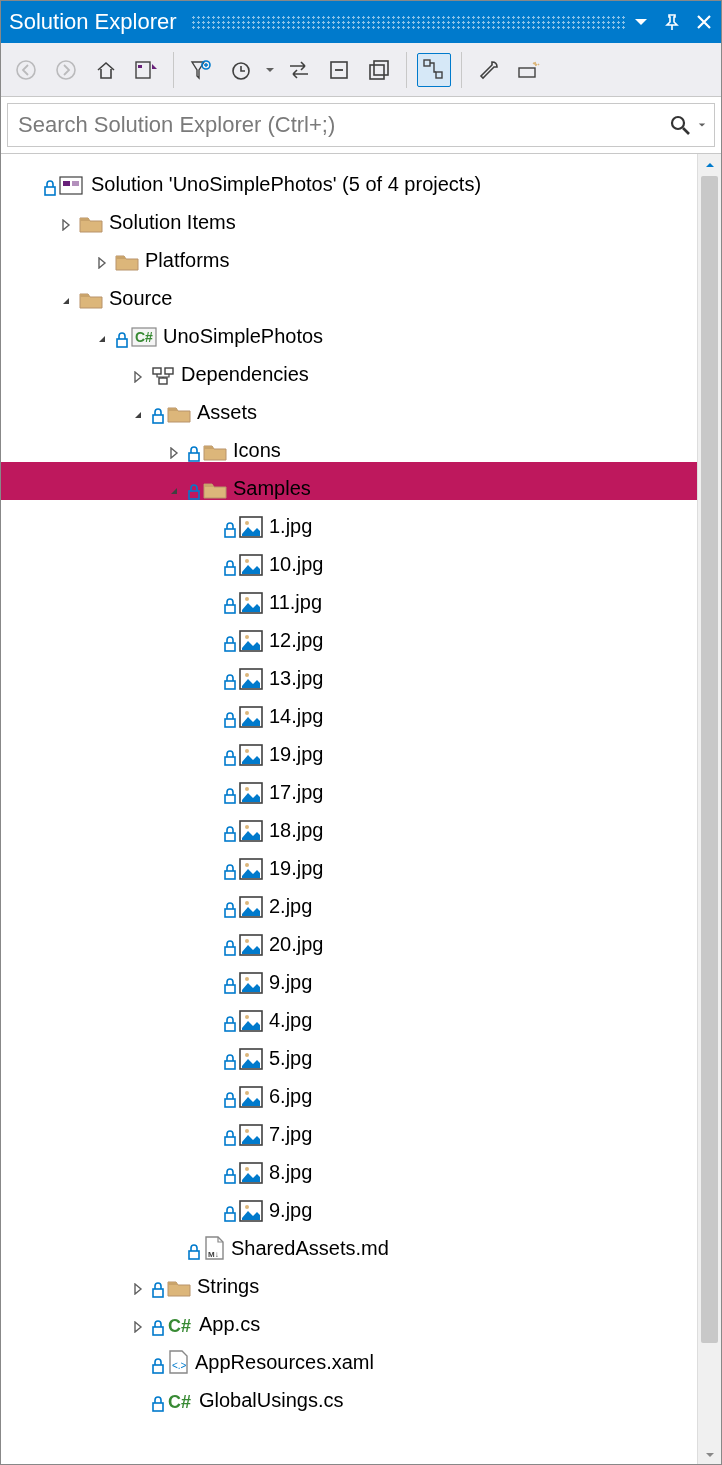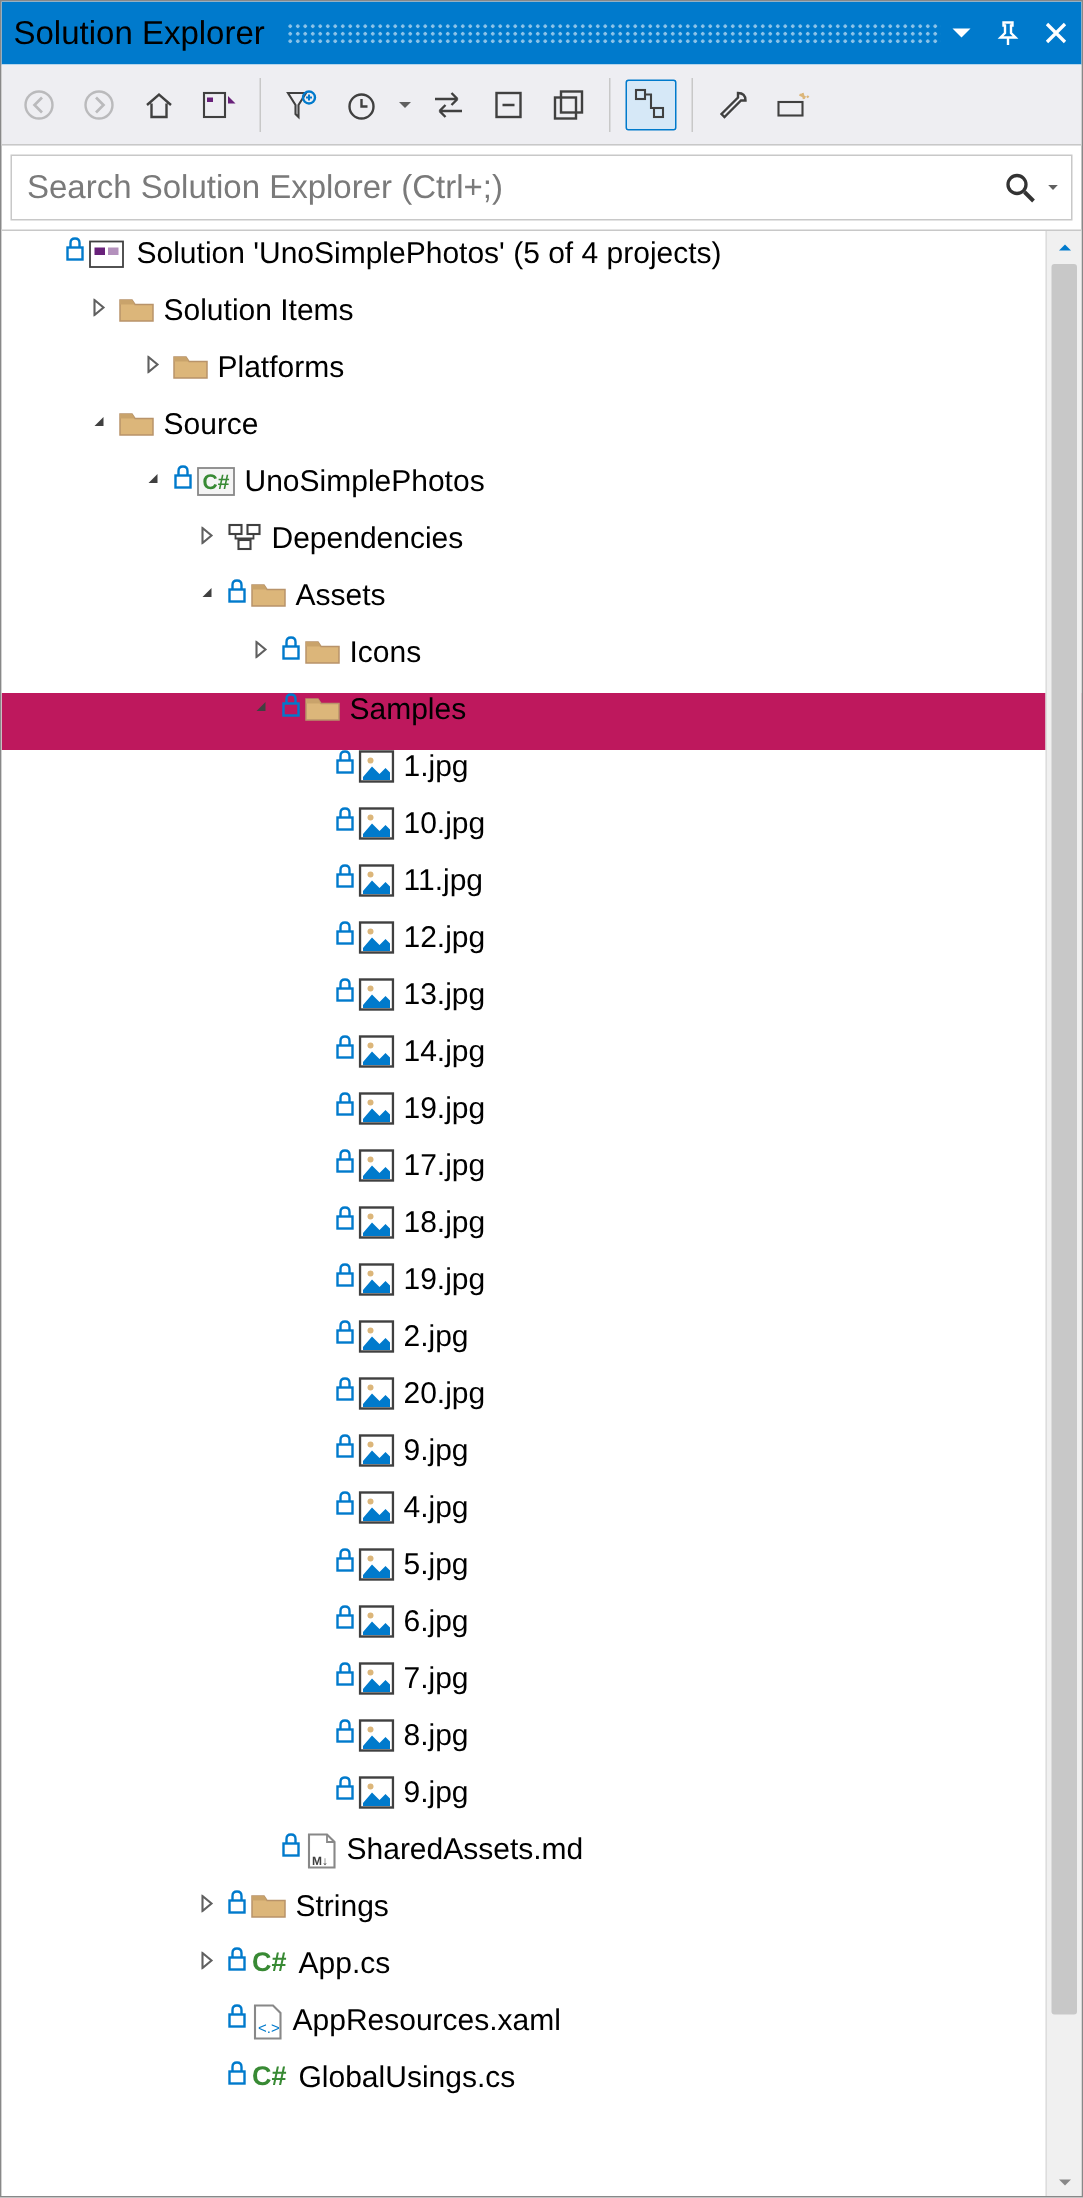--- a/index.html
+++ b/index.html
@@ -8,21 +8,21 @@
     font-family: "Segoe UI", Tahoma, sans-serif;
     font-size: 20px;
     background: #fff;
     width: 722px;
     height: 1465px;
     overflow: hidden;
     border: 1px solid #888;
   }
   .titlebar {
     background: #007acc;
-    color: #000000;
+    color: #ffffff;
     height: 42px;
     display: flex;
     align-items: center;
     padding: 0 8px;
   }
   .titlebar .title {
     font-size: 22px;
     flex: 0 0 auto;
     padding-right: 8px;
   }
@@ -97,21 +97,21 @@
     height: calc(1465px - 42px - 54px - 56px);
     overflow:hidden;
     background:#fff;
     border-top:1px solid #c8c8c8;
   }
   .tree {
     padding-top:4px;
   }
   .row {
     display:flex;
-    align-items:flex-start;
+    align-items:flex-end;
     height:38px;
     white-space:nowrap;
   }
   .row.selected {
     background:#be185d;
   }
   .indent { display:inline-block; height:1px; }
   .expander {
     width:18px; height:18px;
     display:inline-flex;

